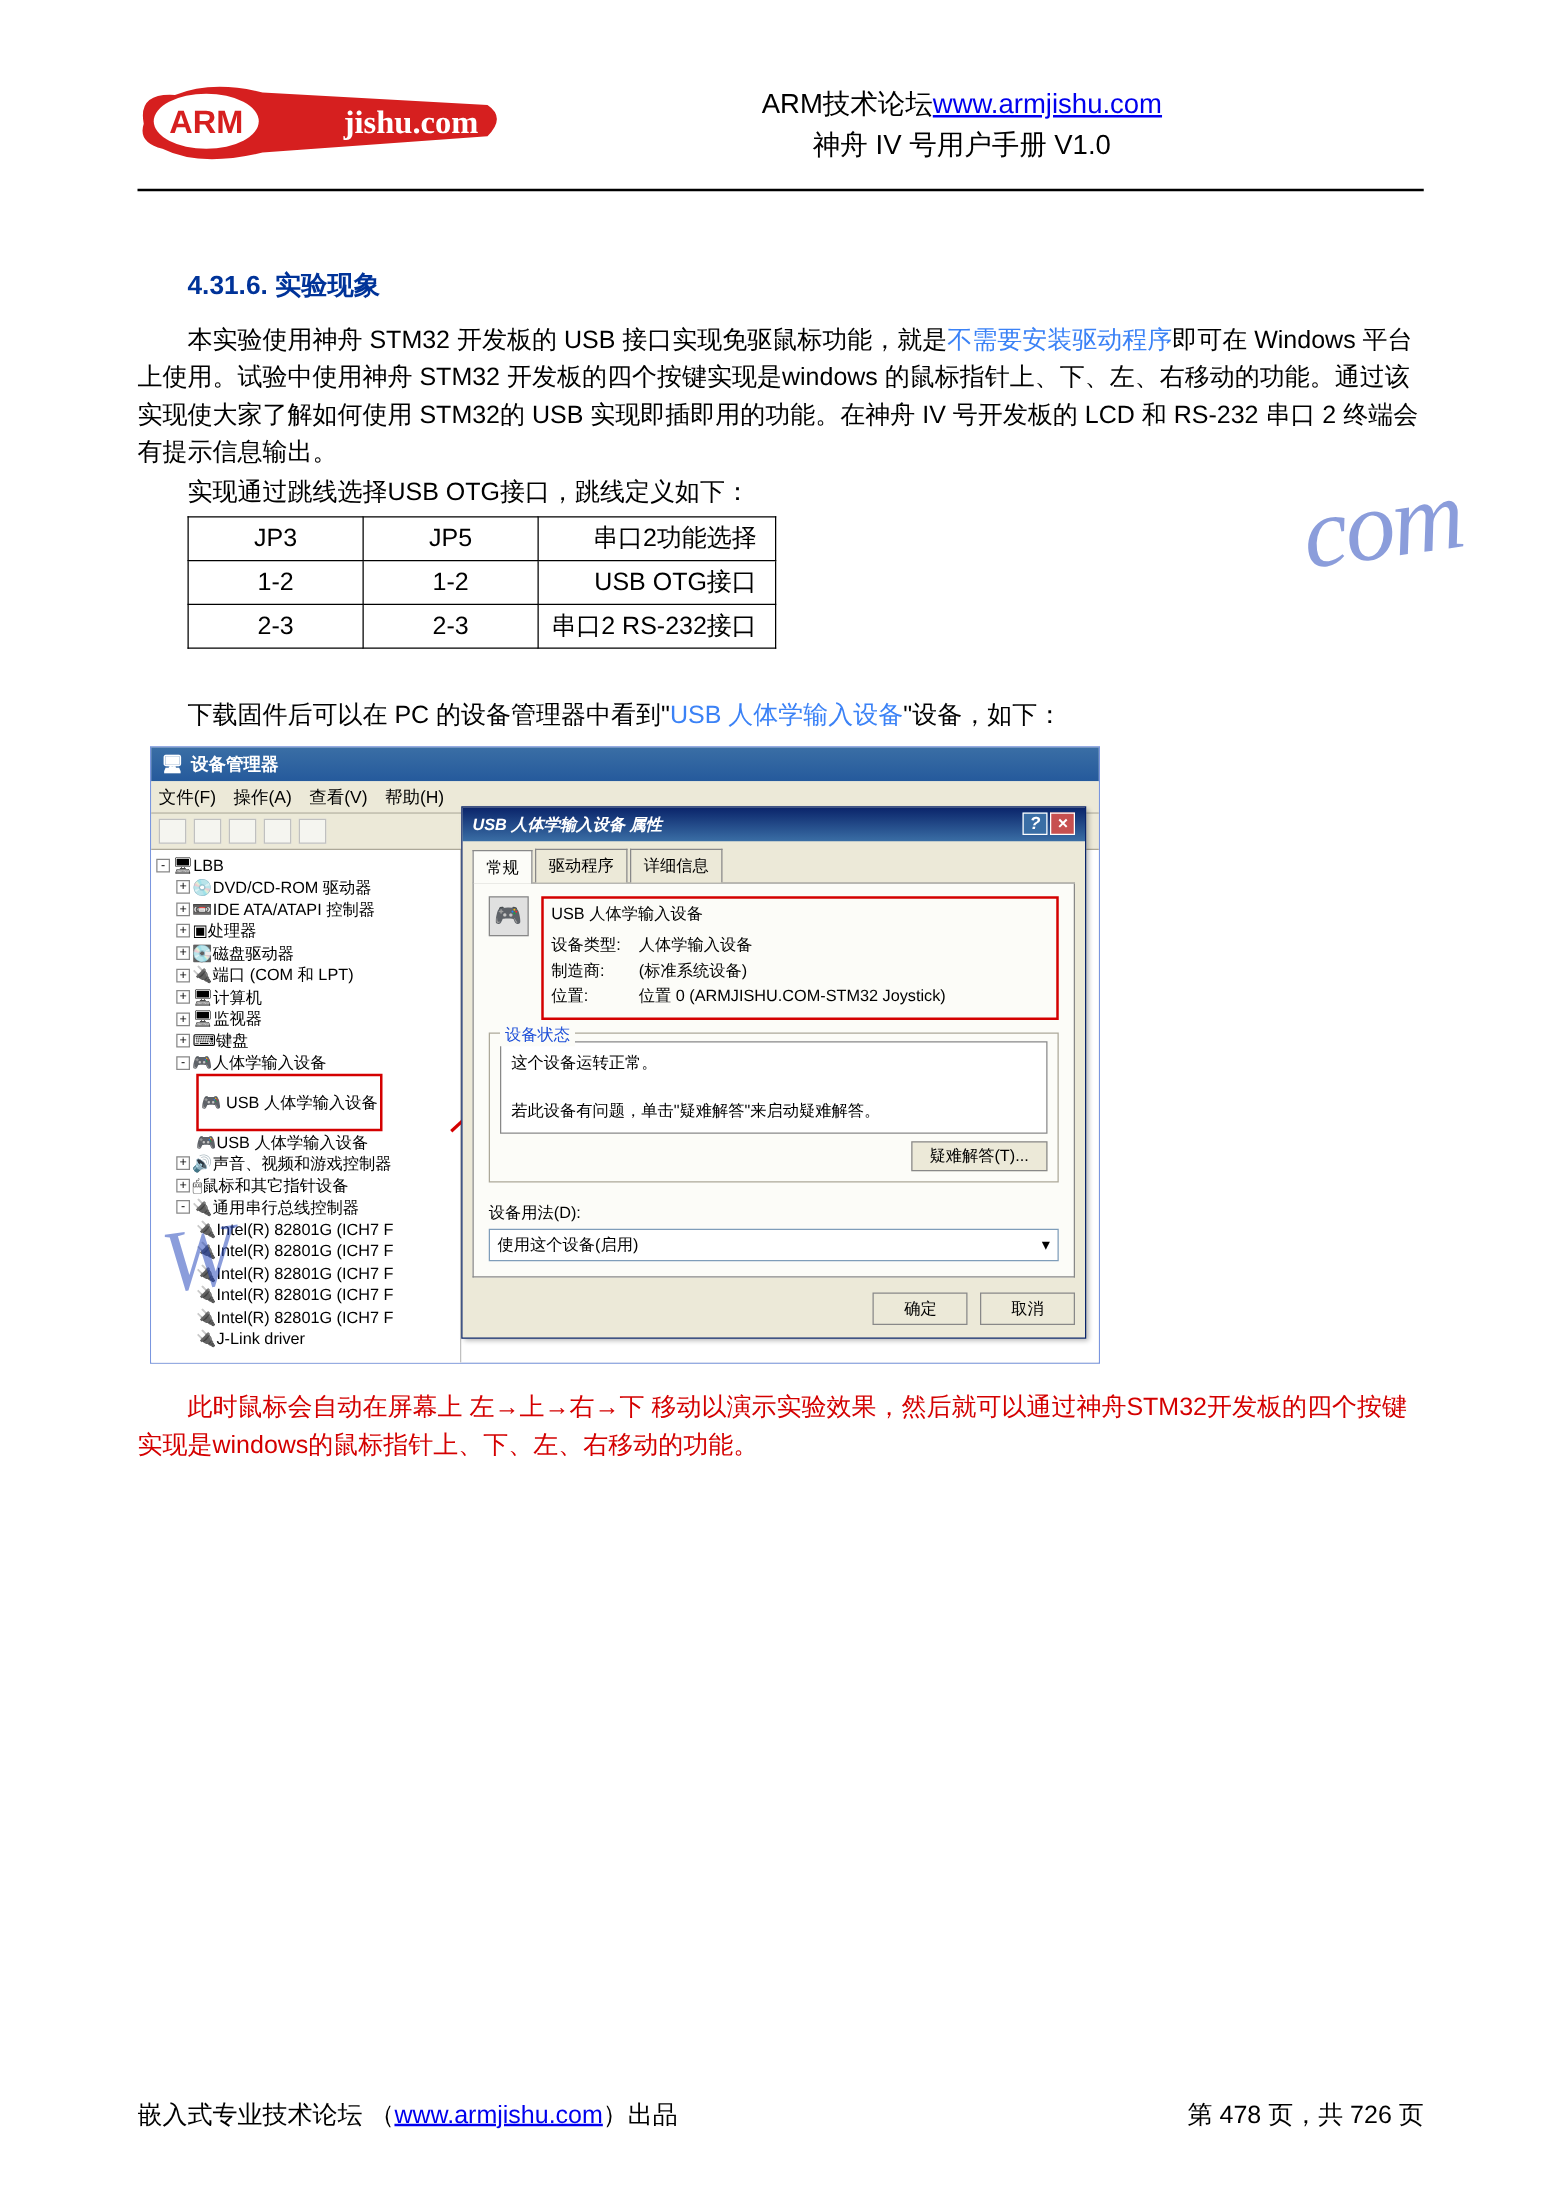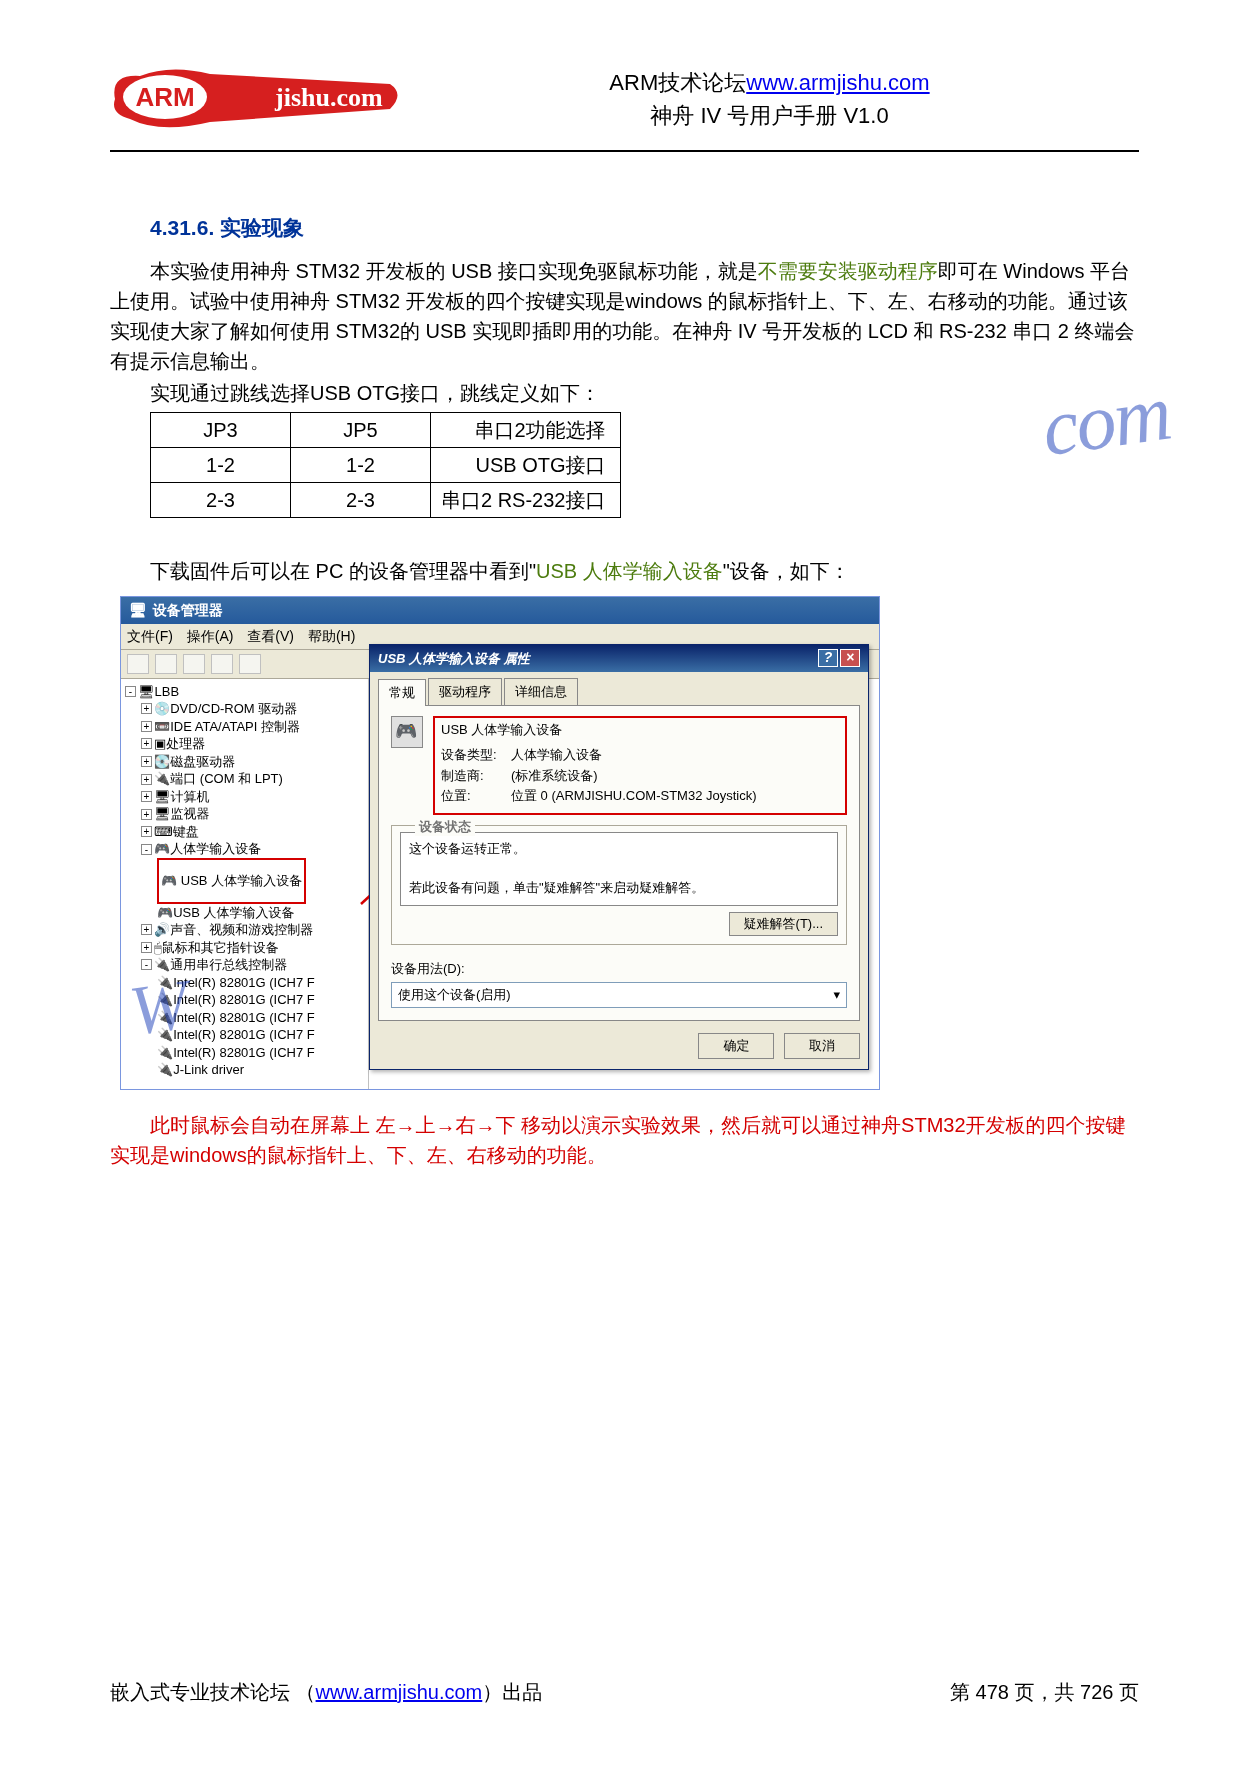--- a/index.html
+++ b/index.html
@@ -14,21 +14,21 @@
   }
   .page { padding: 60px 110px 40px 110px; position: relative; min-height: 1767px; }
   .header { display: flex; align-items: flex-start; margin-bottom: 8px; }
   .logo-wrap { flex: 0 0 auto; margin-top: 4px; }
   .logo-svg { width: 290px; height: 70px; }
   .header-text { flex: 1; text-align: center; font-size: 22px; padding-top: 6px; }
   .header-text .link { color: #0000ee; text-decoration: underline; }
   .hr { border: 0; border-top: 2px solid #000; margin: 6px 0 60px 0; }
   .section-title { color: #003399; font-weight: bold; font-size: 21px; margin: 0 0 12px 40px; }
   .body-text { text-indent: 2em; margin: 0 0 2px 0; font-size: 20px; }
-  .red { color: #4d7c0f; }
+  .red { color: #3b82f6; }
   table.jp { border-collapse: collapse; margin: 4px 0 8px 40px; font-size: 20px; }
   table.jp td { border: 1px solid #000; padding: 2px 14px; text-align: center; min-width: 140px; }
   table.jp td.left { text-align: right; padding-left: 10px; }
   .watermark { position: absolute; font-family: "Times New Roman", serif; font-size: 120px; color: #1a3db8; opacity: 0.5; pointer-events: none; font-style: italic; transform: rotate(-8deg); }
   .wm-c { right: 80px; top: 360px; font-size: 80px; letter-spacing: -2px; }
   .wm-w { left: 130px; top: 955px; font-size: 70px; }
   .devmgr { margin: 10px 0 20px 0; border: 1px solid #7a96df; background: #e8e8e2; font-family: Tahoma, "SimSun", sans-serif; font-size: 14px; position: relative; width: 760px; margin-left: 10px; }
   .devmgr-title { background: linear-gradient(#3a6ea5, #255a9c); color: #fff; padding: 3px 8px; font-weight: bold; display: flex; align-items: center; gap: 6px; }
   .devmgr-menu { background: #ece9d8; padding: 2px 6px; border-bottom: 1px solid #aca899; font-size: 14px; }
   .devmgr-menu span { margin-right: 10px; }
@@ -53,21 +53,21 @@
   .tab { padding: 3px 10px; border: 1px solid #888; border-bottom: none; background: #ece9d8; margin-right: 2px; font-size: 13px; }
   .tab.active { background: #fcfcf8; position: relative; top: 1px; }
   .tab-panel { border: 1px solid #888; border-top: none; padding: 10px 12px 12px 12px; background: #fcfcf8; }
   .dev-top { display: flex; gap: 10px; align-items: flex-start; margin-bottom: 10px; }
   .dev-icon { width: 32px; height: 32px; background: #e0e0e0; border: 1px solid #888; display: flex; align-items: center; justify-content: center; font-size: 18px; }
   .dev-info { border: 2px solid #d40000; padding: 2px 6px 6px 6px; flex: 1; }
   .dev-info .name { margin-bottom: 6px; }
   .dev-info .pair { display: flex; margin: 1px 0; }
   .dev-info .pair .k { width: 70px; }
   .fieldset { border: 1px solid #aca899; margin-top: 4px; padding: 6px 8px 8px 8px; position: relative; }
-  .fieldset .legend { position: absolute; top: -9px; left: 23px; background: #fcfcf8; padding: 0 4px; font-size: 13px; color: #737373; font-weight: bold; }
+  .fieldset .legend { position: absolute; top: -9px; left: 8px; background: #fcfcf8; padding: 0 4px; font-size: 13px; color: #1d4ed8; }
   .status-box { background: #fff; border: 1px solid #888; padding: 6px 8px; height: 74px; font-size: 13px; }
   .trouble-btn { float: right; margin-top: 6px; padding: 2px 14px; border: 1px solid #888; background: #ece9d8; font-size: 13px; }
   .usage-label { margin: 14px 0 4px 0; font-size: 13px; }
   .usage-select { width: 100%; border: 1px solid #7f9db9; background: #fff; padding: 2px 6px; display: flex; justify-content: space-between; align-items: center; font-size: 13px; }
   .btn-row { text-align: right; margin-top: 12px; }
   .std-btn { padding: 3px 24px; border: 1px solid #888; background: #ece9d8; font-size: 13px; margin-left: 6px; }
   .red-para { color: #d40000; text-indent: 2em; margin-top: 16px; font-size: 20px; }
   .footer { position: absolute; bottom: 60px; left: 110px; right: 110px; display: flex; justify-content: space-between; font-size: 20px; }
   .footer .link { color: #0000ee; text-decoration: underline; }
 </style>

